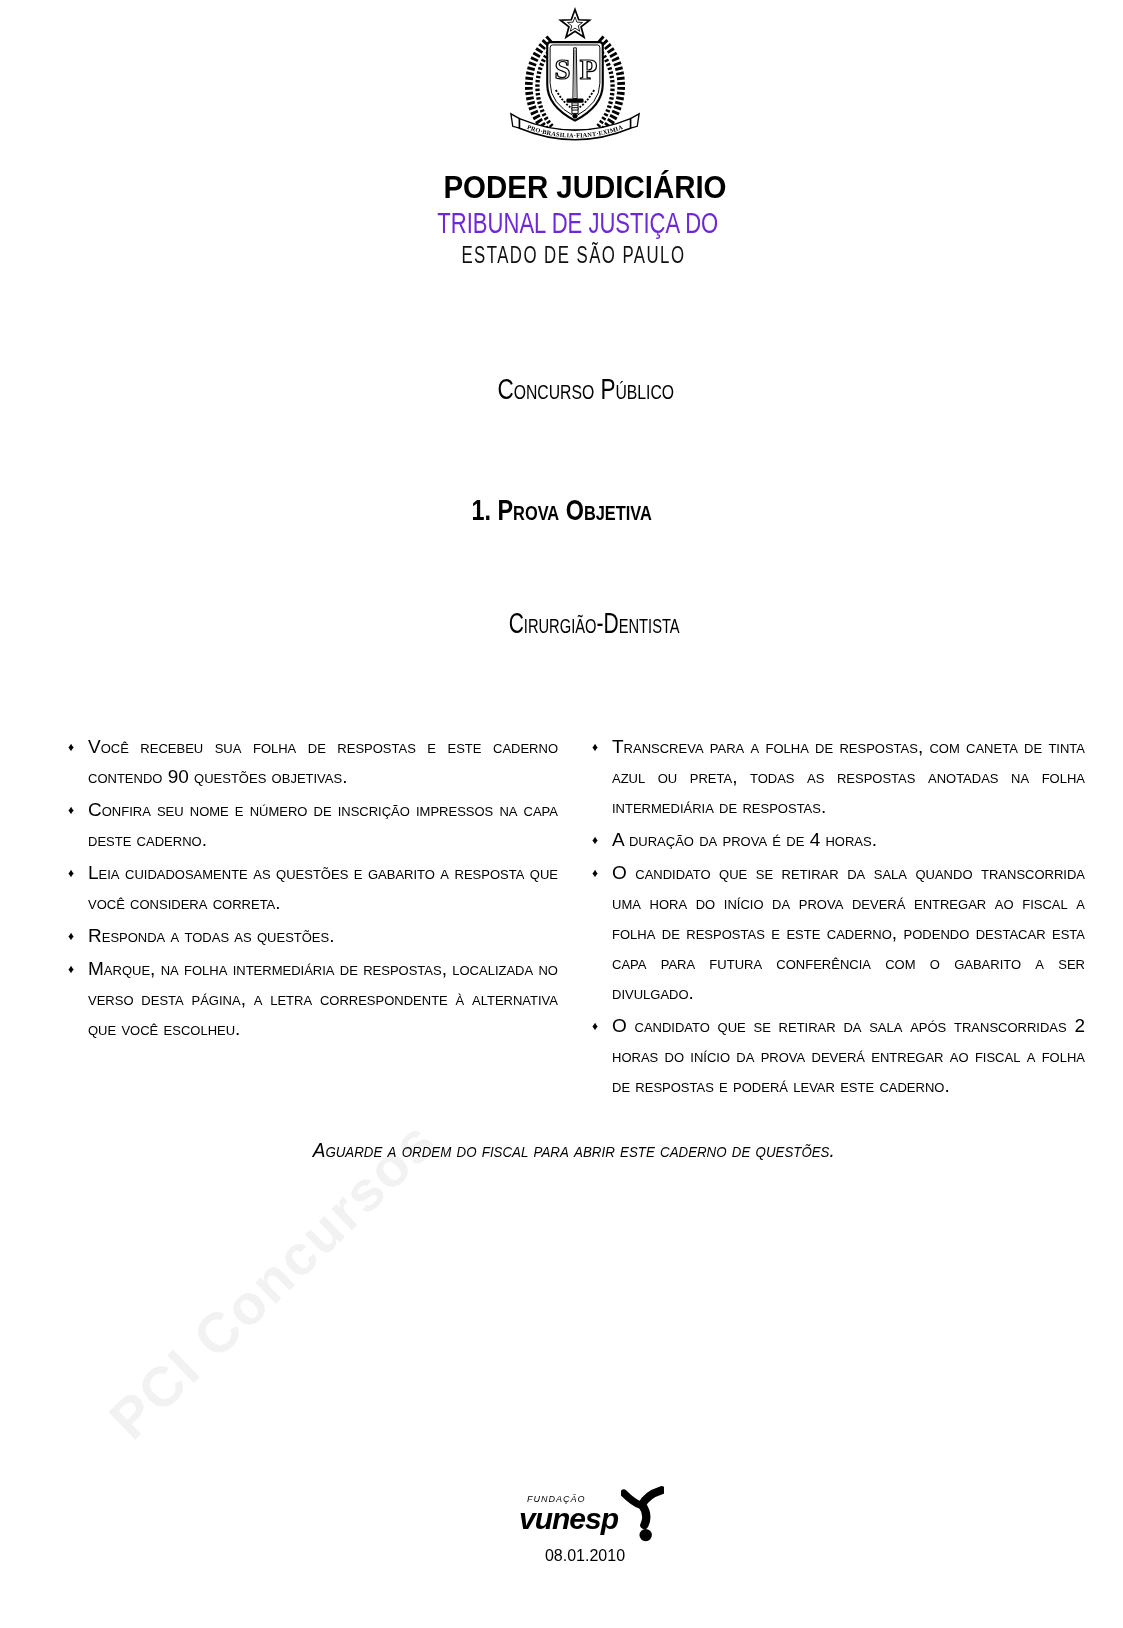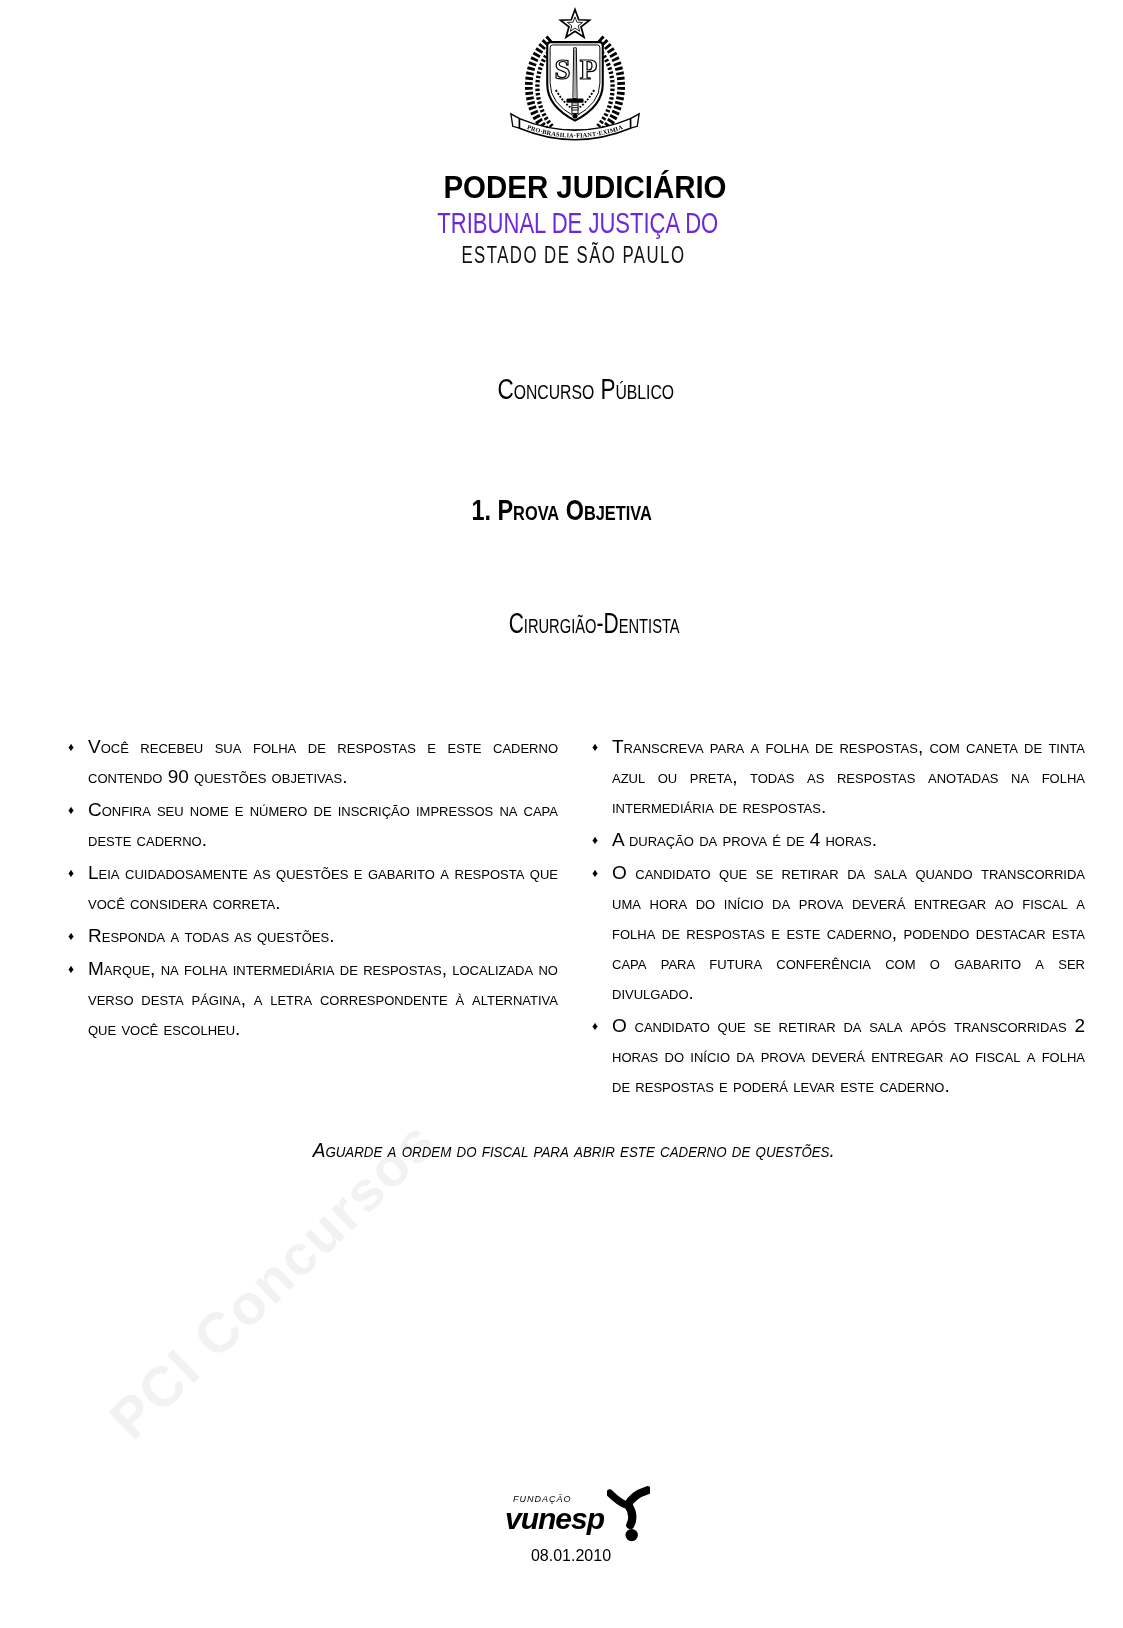--- a/index.html
+++ b/index.html
@@ -39,21 +39,21 @@
   .cols{left:68px;top:732px;width:1017px;display:grid;grid-template-columns:490px 493px;column-gap:34px;}
   .item{display:flex;margin-bottom:3px;}
   .bullet{flex:0 0 20px;font-size:12px;line-height:30px;text-align:left;}
   .itext{flex:1;font-size:19px;line-height:30px;text-align:justify;font-variant:small-caps;}
 
   
   .notice{top:1139px;padding-left:25px;font-size:20px;font-style:italic;}
   .notice .cblock{transform:scaleX(.95);}
 
   
-  .vunesp{left:505px;top:1484px;width:145px;}
+  .vunesp{left:519px;top:1484px;width:145px;}
   .vrow{display:flex;align-items:flex-start;}
   .vtexts{padding-top:10px;}
   .vfound{font-size:9px;font-style:italic;letter-spacing:1px;margin-left:8px;}
   .vbrand{font-size:30px;font-weight:bold;font-style:italic;line-height:1;letter-spacing:-1px;}
   .vbird{margin-left:3px;margin-top:2px;}
   .vdate{text-align:center;font-size:16px;margin-top:3px;width:132px;}
 </style>
 </head>
 <body>
 

